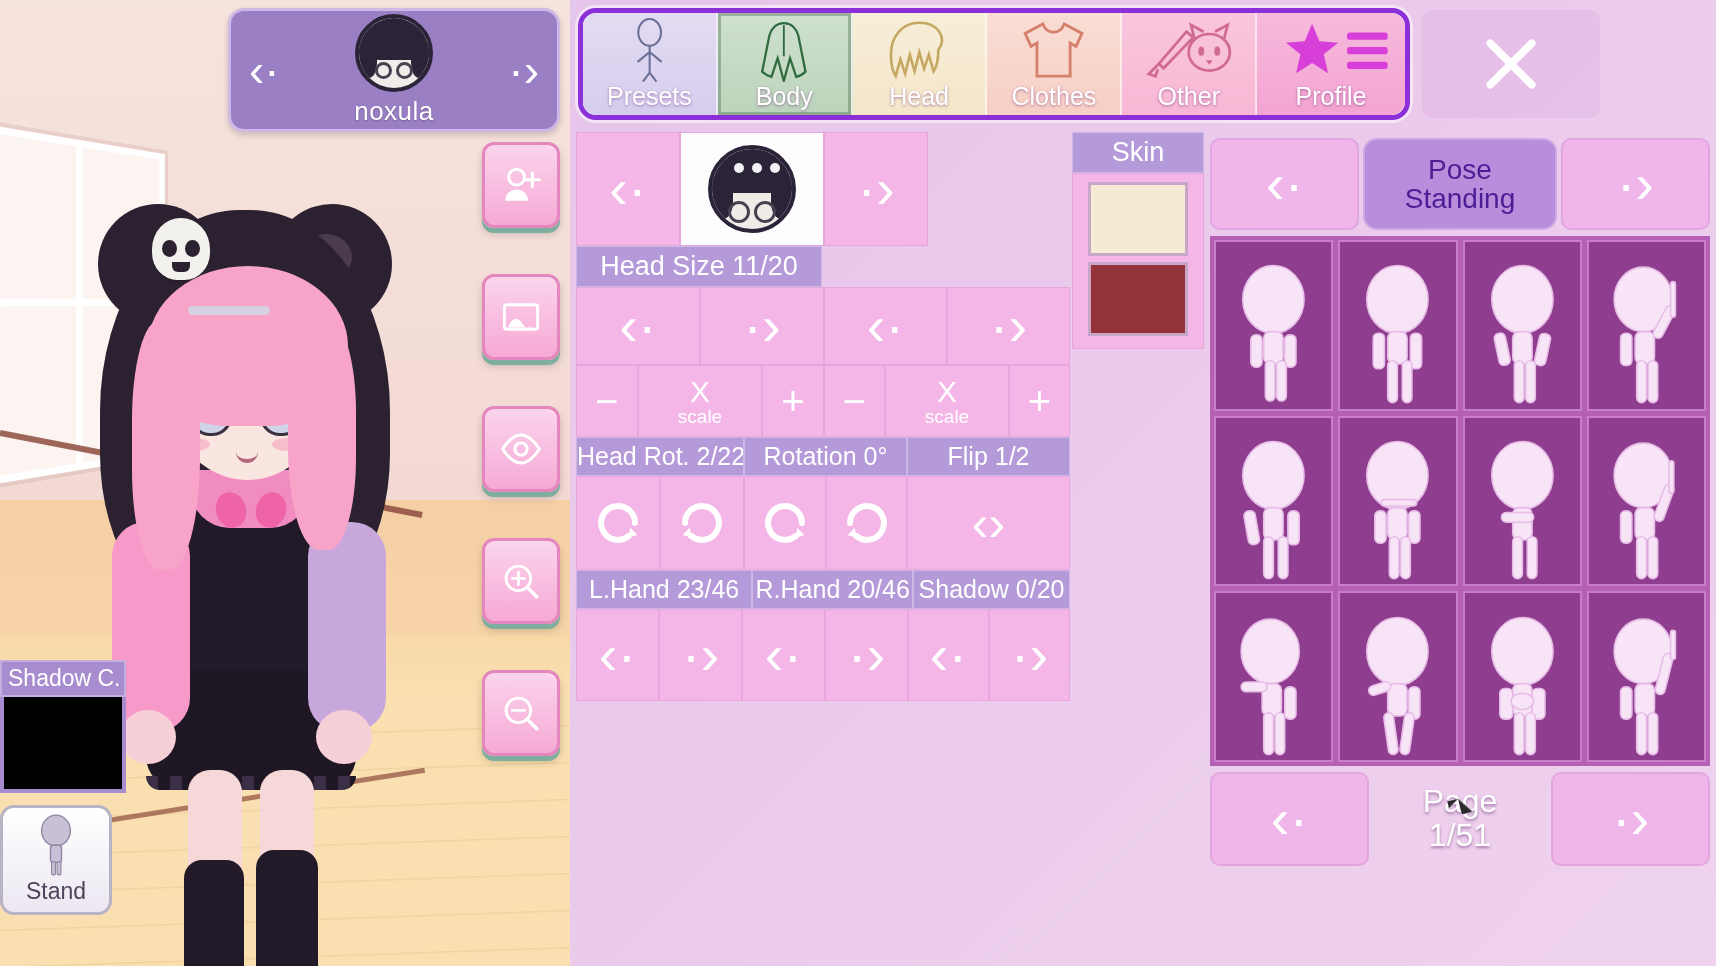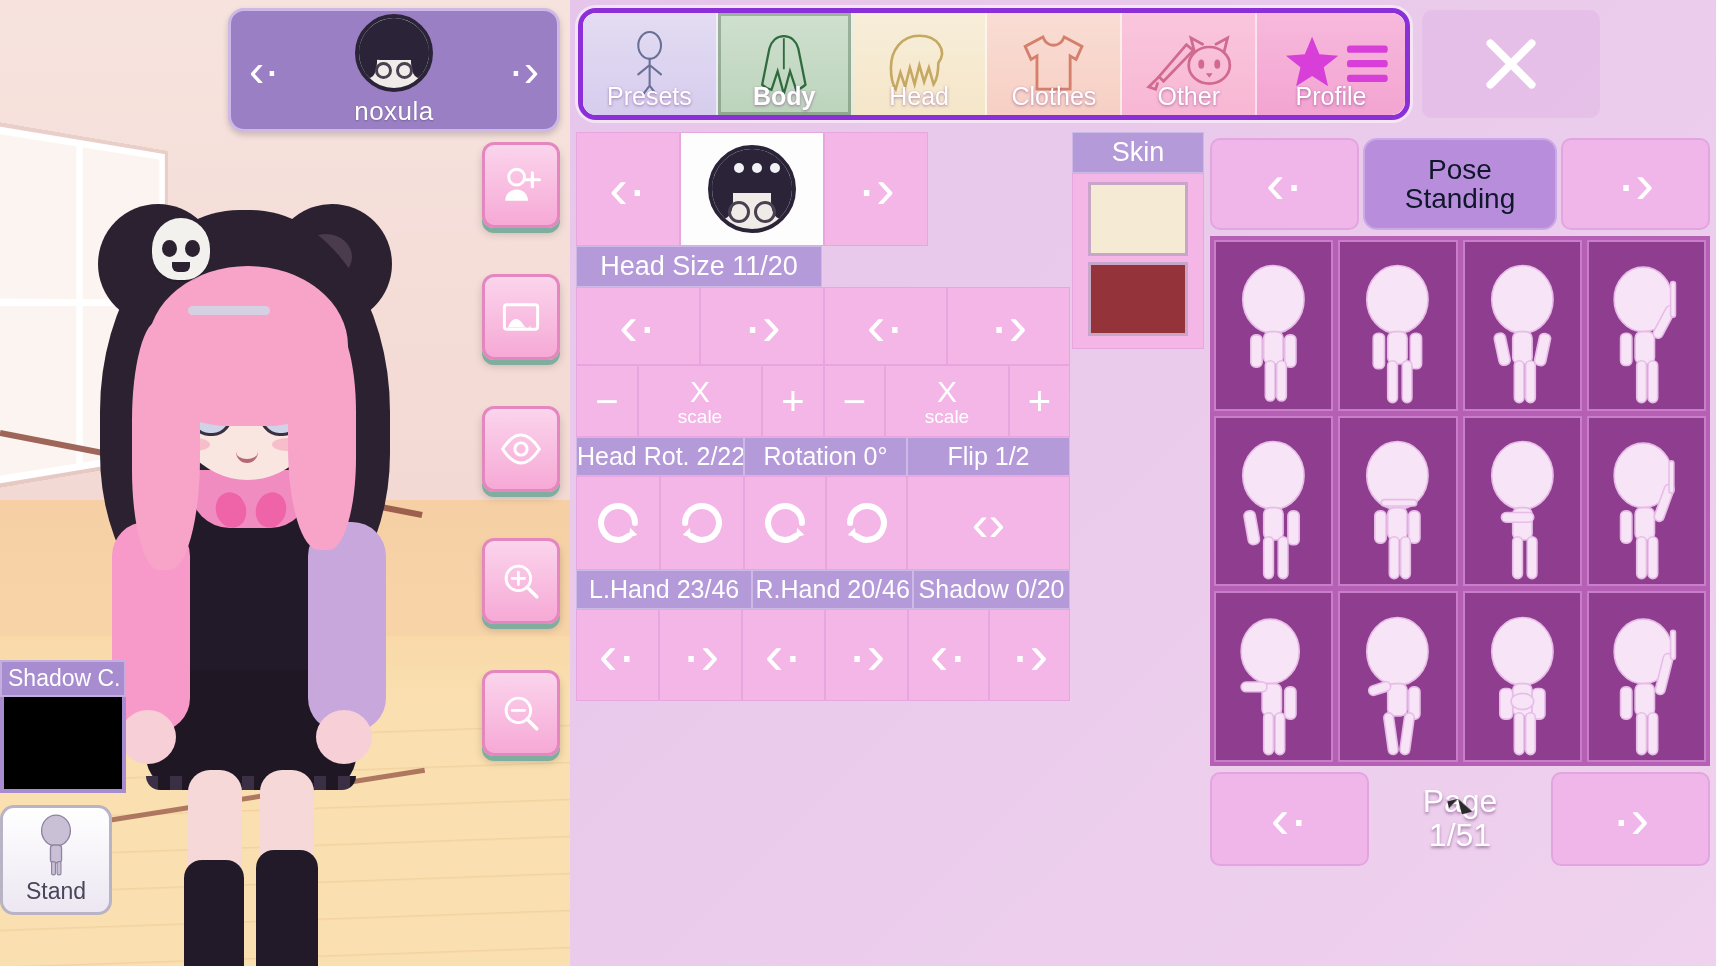--- a/index.html
+++ b/index.html
@@ -194,32 +194,32 @@
 
   
   .tabbar{
     position:absolute; left:8px; top:8px; width:832px; height:112px;
     border:5px solid #8b2fd8; border-radius:18px; overflow:hidden;
     display:flex; background:#fff;
     box-shadow: 0 0 0 3px rgba(255,255,255,.5);
   }
   .tab{
     flex:1; position:relative; display:flex; flex-direction:column;
-    align-items:center; justify-content:center; padding-bottom:2px;
+    align-items:center; justify-content:flex-start; padding-bottom:2px;
     border-right:2px solid rgba(255,255,255,.55);
   }
   .tab:last-child{ border-right:none;padding-left:15px; }
   .tab .tab-label{
     font-size:25px; color:#fff; text-shadow:0 1px 3px rgba(110,40,120,.55);
     position:absolute; bottom:4px; left:0; right:0; text-align:center;
   }
   .tab .tab-icon{ height:74px; display:flex; align-items:center; justify-content:center; }
   .tab .tab-icon svg{ height:64px; }
   .tab.t0{ background:linear-gradient(180deg,#e3dcf2,#d6cdee); }
-  .tab.t1{ background:linear-gradient(180deg,#cfe0cf,#bcd4bb); box-shadow: inset 0 0 0 3px rgba(60,90,60,.35); font-weight: bold; }
+  .tab.t1{ background:linear-gradient(180deg,#cfe0cf,#bcd4bb); box-shadow: inset 0 0 0 3px rgba(60,90,60,.35); }
   .tab.t2{ background:linear-gradient(180deg,#f7eed9,#f5e6c9); }
   .tab.t3{ background:linear-gradient(180deg,#f9ddd4,#f7cfc4); }
   .tab.t4{ background:linear-gradient(180deg,#f9c6dd,#f8b7d4); }
   .tab.t5{ background:linear-gradient(180deg,#f7b9dc,#f3a4d2); border-radius:0 14px 14px 0; }
 
   .close-btn{
     position:absolute; left:852px; top:10px; width:178px; height:108px;
     background:rgba(224,182,228,.55); border-radius:10px;
     display:flex; align-items:center; justify-content:center;
   }
@@ -258,21 +258,21 @@
   .skin-sw{ width:100px; height:74px; border:3px solid #c8a6c8; margin:6px auto; }
 
   
   .pose-nav{ position:absolute; left:640px; top:138px; width:500px; height:92px; display:flex; gap:4px; }
   .pose-nav .nav{
     flex:1; background:#f0b6ea; border-radius:10px; border:2px solid #e2a5e0;
     display:flex; align-items:center; justify-content:center;
   }
   .pose-nav .posebtn{
     flex:1.3; background:#b88ddc; border-radius:14px; border:2px solid #cba8e6;
-    color:#0f172a; font-size:28px; text-align:center; line-height:1.05;
+    color:#4c1d95; font-size:28px; text-align:center; line-height:1.05;
     display:flex; flex-direction:column; align-items:center; justify-content:center;
   }
 
   
   .pose-grid{
     position:absolute; left:640px; top:236px; width:500px; height:530px;
     display:grid; grid-template-columns:repeat(4,1fr); grid-template-rows:repeat(3,1fr);
     gap:5px; padding:4px; background:#b55fb5;
   }
   .pose-cell{

